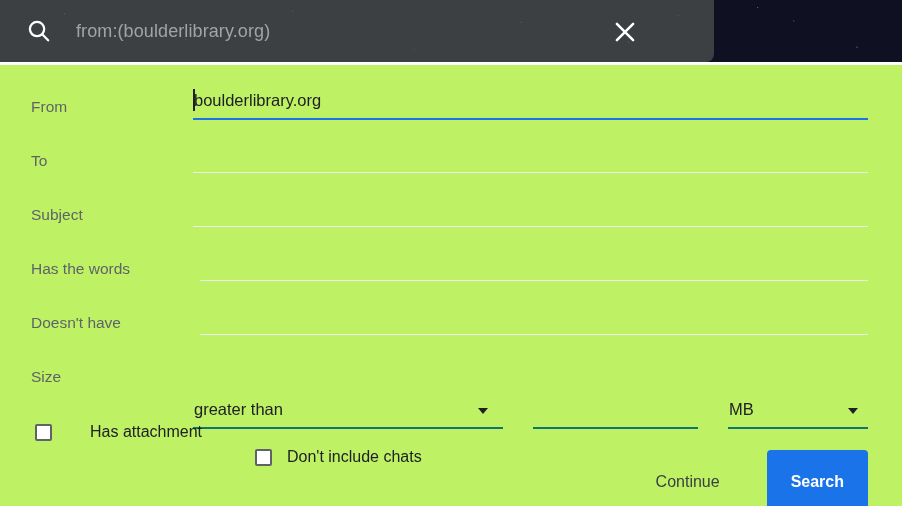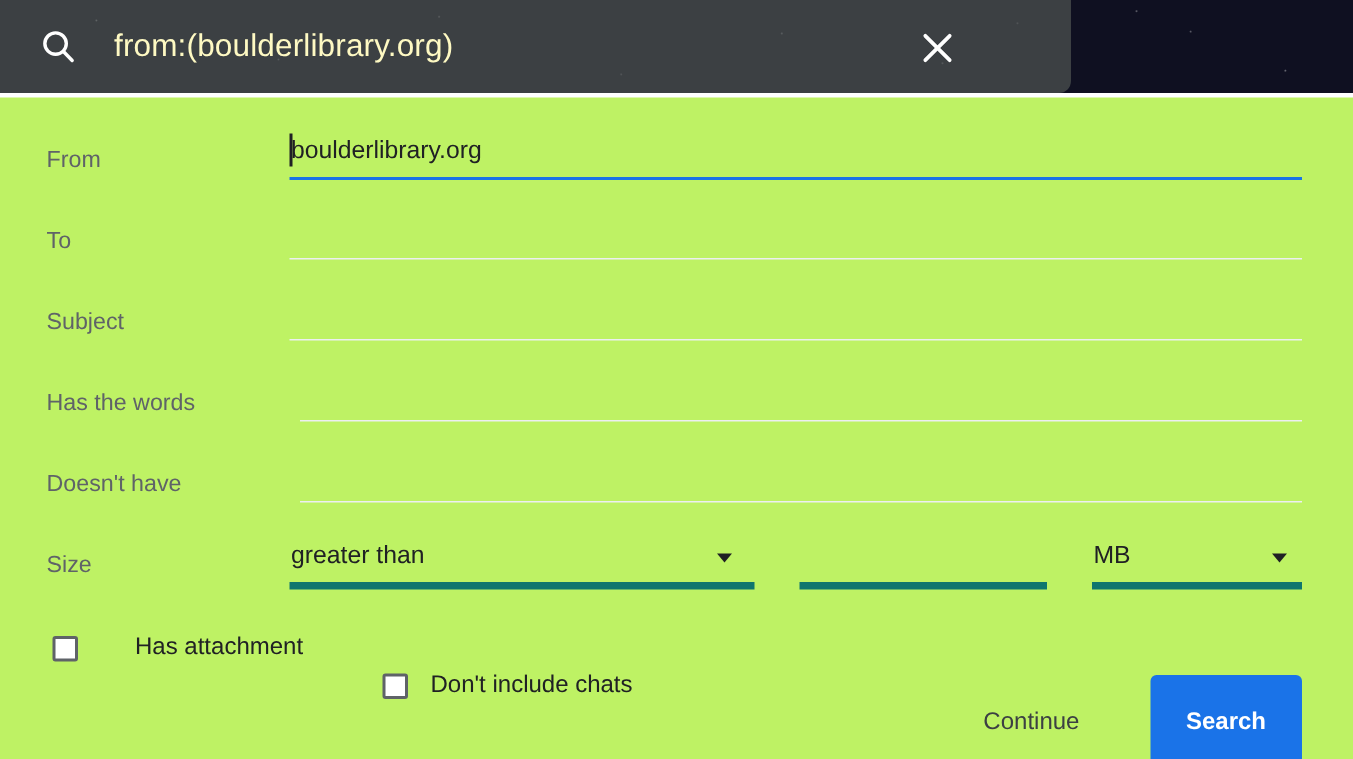--- a/index.html
+++ b/index.html
@@ -77,22 +77,22 @@
     width: 26px;
     height: 26px;
     display: block;
   }
   .search-query {
     position: absolute;
     left: 76px;
     top: 0;
     height: 62px;
     line-height: 62px;
-    font-size: 21px;
-    color: #fef9c3;
+    font-size: 18px;
+    color: #a3a3a3;
     letter-spacing: 0.1px;
     white-space: nowrap;
   }
   .close-icon {
     position: absolute;
     left: 612px;
     top: 19px;
     width: 26px;
     height: 26px;
     cursor: pointer;
@@ -144,21 +144,22 @@
     top: -1px;
     width: 1.5px;
     height: 22px;
     background: #202124;
   }
 
   
   .select {
     position: absolute;
     height: 28px;
-    border-bottom: 5px solid #0f766e;
+    border-bottom: 2px solid #0f766e;
+    margin-top: 39px;
   }
   .select-value {
     position: absolute;
     left: 1px;
     top: 1px;
     font-size: 16.5px;
     color: #202124;
     white-space: nowrap;
   }
   .caret-down {

